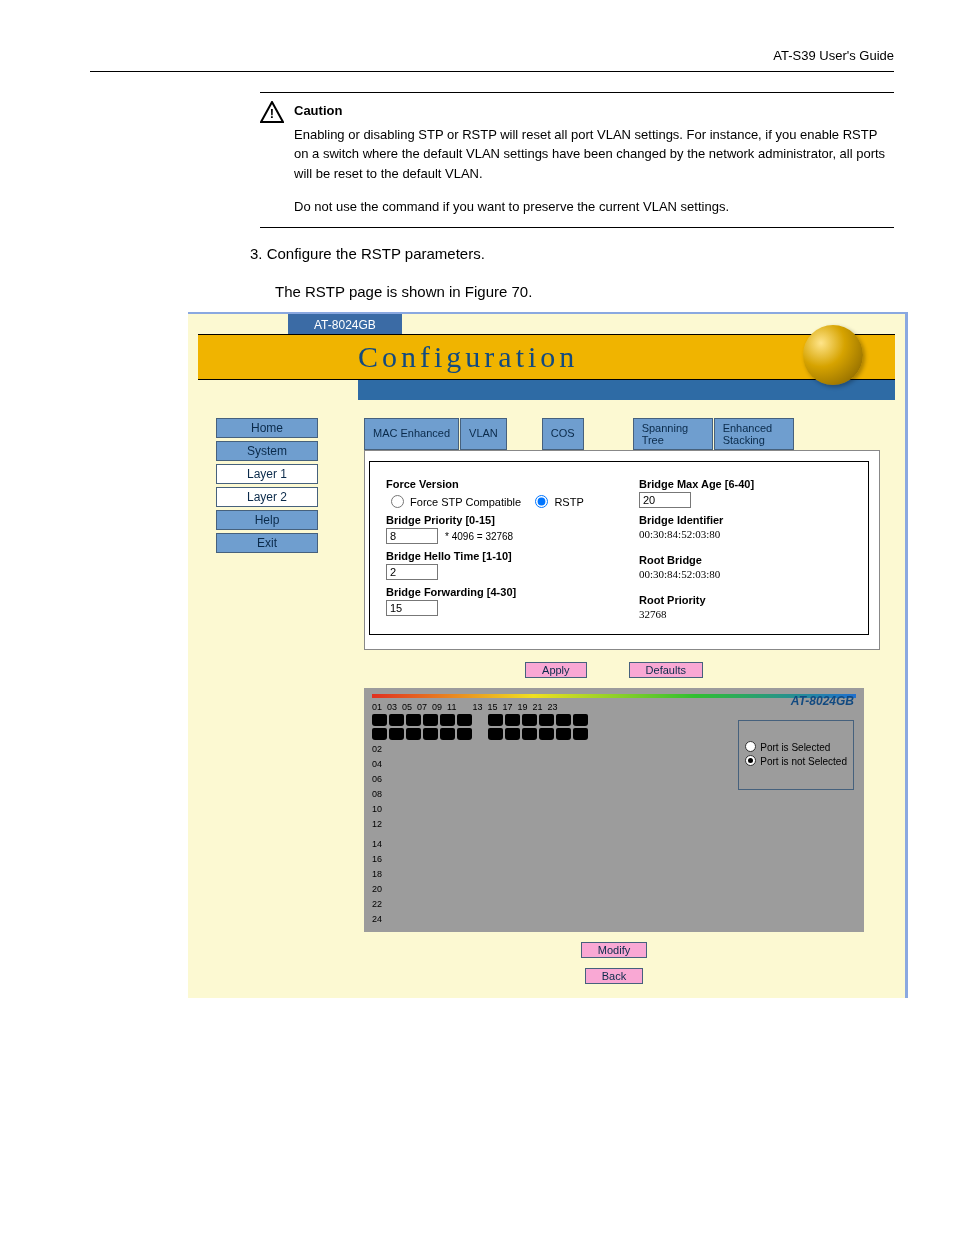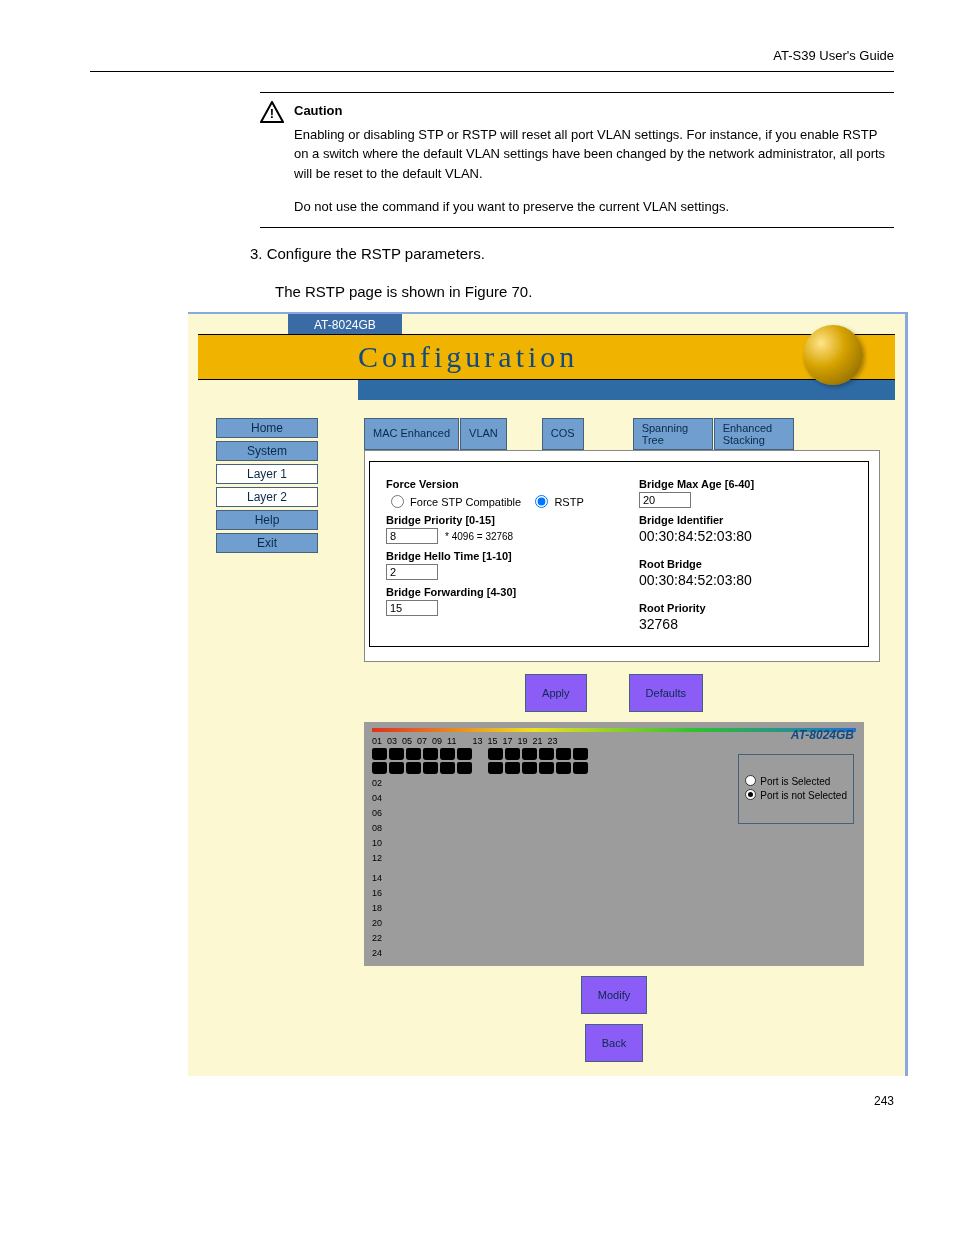--- a/index.html
+++ b/index.html
@@ -149,34 +149,34 @@
   .lbl { font-weight: bold; margin: 6px 0 2px 0; }
   .radio-row { font-size: 11px; margin: 2px 0; }
   .radio-row input { vertical-align: -2px; }
   .numfield {
     width: 44px;
     font-size: 11px;
     padding: 1px 3px;
     border: 1px solid #777;
   }
   .calcnote { font-size: 10px; margin-left: 4px; }
-  .roval { font-size: 14px; margin-top: 2px; }
+  .roval { font-size: 11px; margin-top: 2px; font-family: Liberation Serif, serif; }
 
   .btnrow {
     display: flex;
     gap: 42px;
     justify-content: center;
     margin: 12px 0 10px 0;
     width: 500px;
   }
   .wbtn {
-    background: #8b5cf6;
+    background: #f9a8d4;
     border: 1px solid #46617d;
     font-size: 11px;
-    padding: 12px 16px;
+    padding: 1px 16px;
     color: #0a2a4a;
     cursor: pointer;
   }
 
   .switchbox {
     width: 500px;
     background: #9c9c9c;
     position: relative;
     padding: 6px 8px 8px 8px;
     box-sizing: border-box;
@@ -447,14 +447,13 @@
         <div class="lowbtns">
           <span class="wbtn">Modify</span>
           <span class="wbtn">Back</span>
         </div>
 
       </div>
     </div>
   </div>
 
 
-  <div class="page-num">243</div>
 </div>
 
 </body></html>

